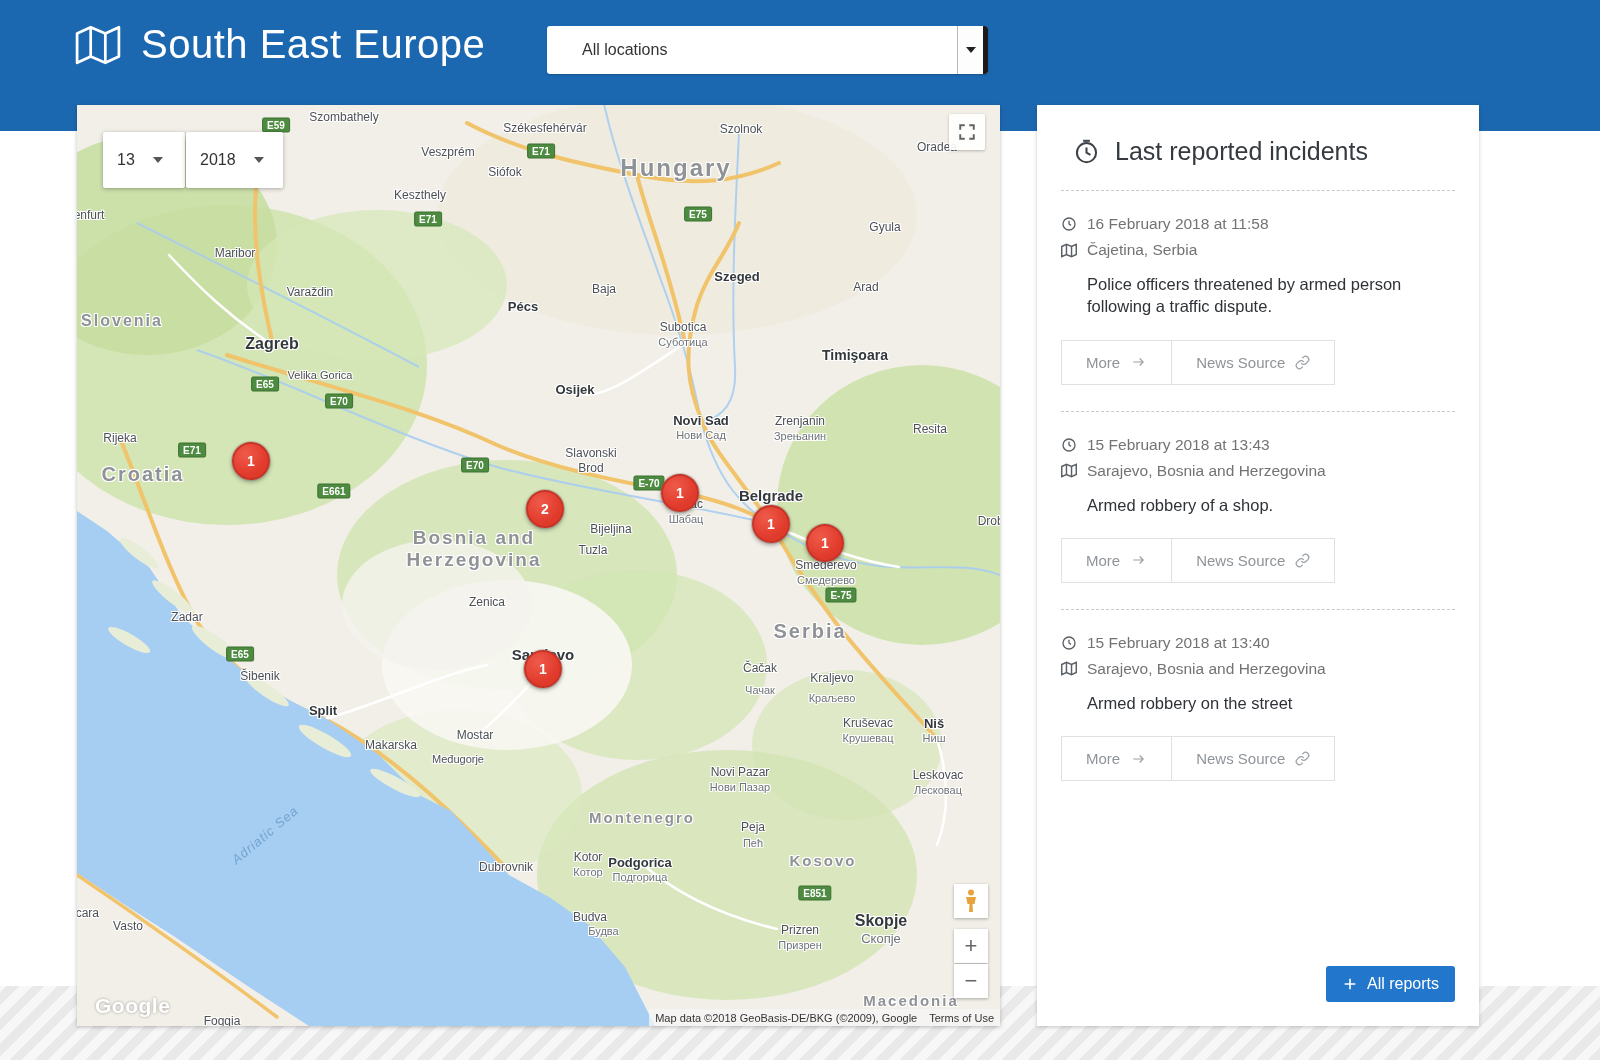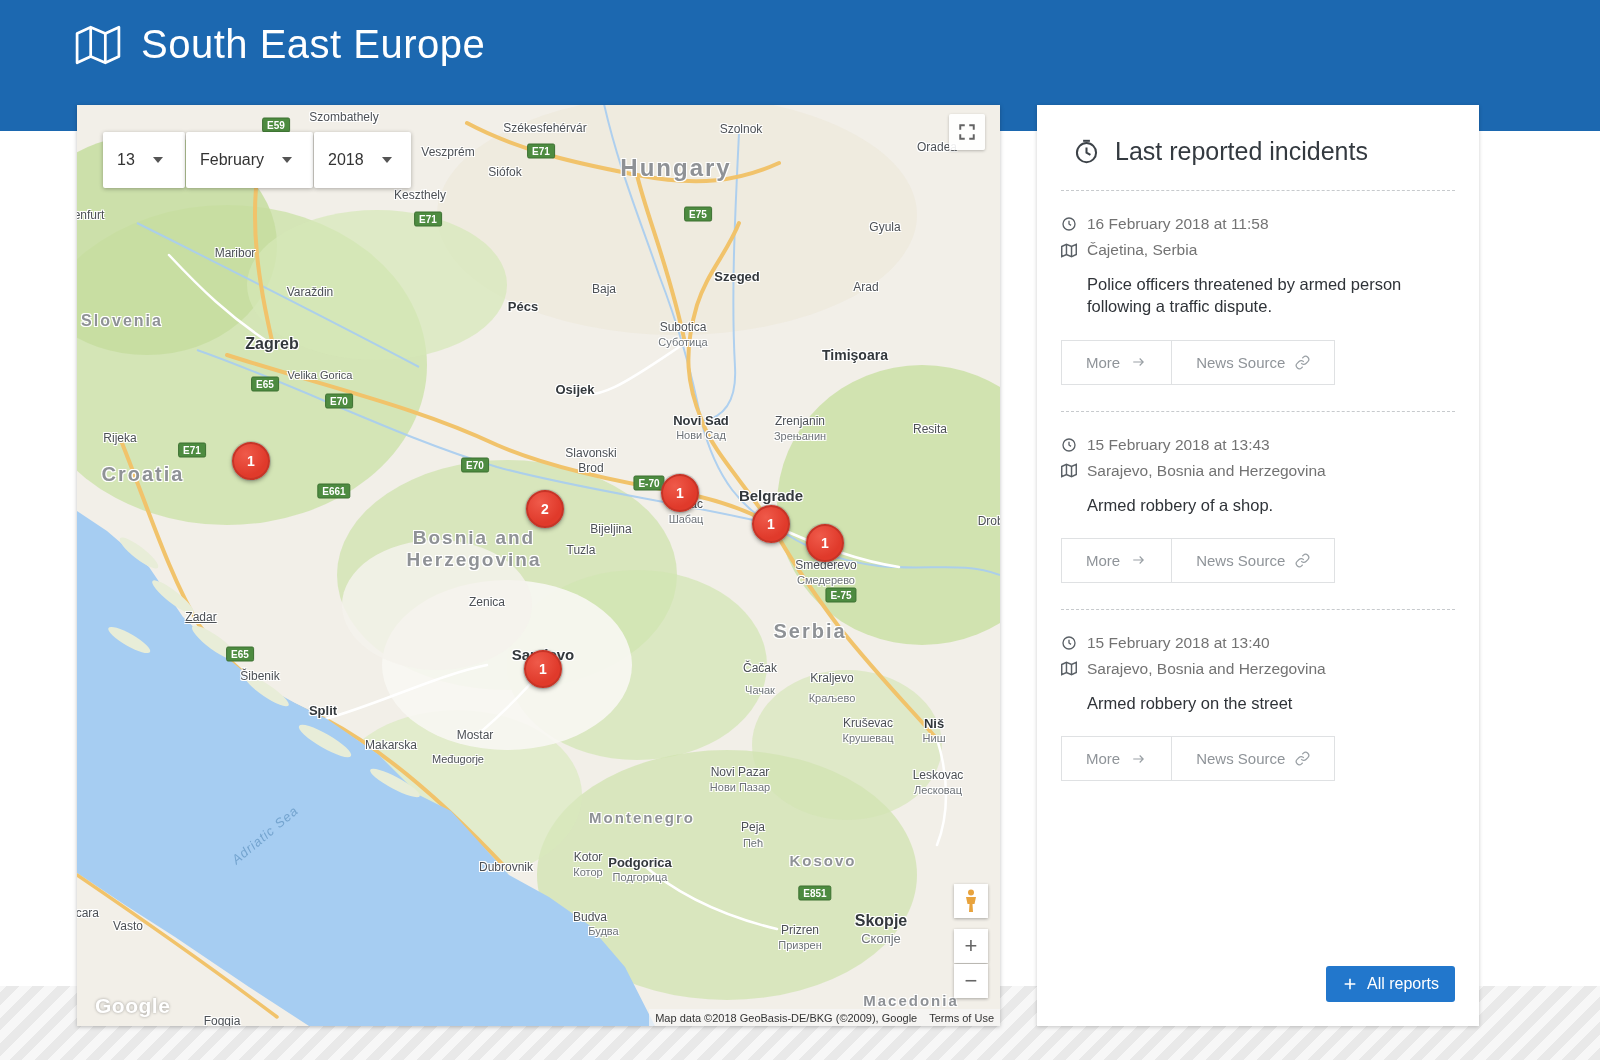--- a/index.html
+++ b/index.html
@@ -98,20 +98,25 @@
 
 <header class="app-header">
   <div class="brand">
     <span>
       <svg width="46" height="40" viewBox="0 0 44 38" fill="none" stroke="#fff" stroke-width="2.6" stroke-linejoin="round">
         <path d="M2 8 L15 2 L29 8 L42 2 L42 30 L29 36 L15 30 L2 36 Z"></path>
         <path d="M15 2 V30 M29 8 V36"></path>
       </svg>
     </span>
     <h1 class="app-title">South East Europe</h1>
+  </div>
+  <div class="loc-select">
+    <span class="loc-text">All locations</span>
+    <span class="sel-btn"></span>
+    <span class="sel-edge"></span>
   </div>
 </header>
 
 <div class="map-panel">
 
   <svg class="map-bg" viewBox="0 0 923 921" preserveAspectRatio="none">
     <rect width="923" height="921" fill="#f2efe8"></rect>
     <ellipse cx="600" cy="110" rx="240" ry="120" fill="#ede8d8" opacity=".6"></ellipse>
     <ellipse cx="150" cy="260" rx="200" ry="160" fill="#cfe3ad" opacity=".85"></ellipse>
     <ellipse cx="70" cy="140" rx="130" ry="110" fill="#c6dd9f" opacity=".85"></ellipse>
@@ -207,25 +212,25 @@
       <span class="map-label sub" style="left: 723px; top: 331px;">Зрењанин</span>
       <span class="map-label town" style="left: 853px; top: 324px;">Resita</span>
       <span class="map-label town" style="left: 43px; top: 333px;">Rijeka</span>
       <span class="map-label town" style="left: 514px; top: 348px;">Slavonski</span>
       <span class="map-label town" style="left: 514px; top: 363px;">Brod</span>
       <span class="map-label city" style="left: 694px; top: 390px; font-size: 15px;">Belgrade</span>
       <span class="map-label town" style="left: 609px; top: 399px;">Šabac</span>
       <span class="map-label sub" style="left: 609px; top: 414px;">Шабац</span>
       <span class="map-label town" style="left: 922px; top: 416px;">Drobeta</span>
       <span class="map-label town" style="left: 534px; top: 424px;">Bijeljina</span>
-      <span class="map-label town" style="left: 504px; top: 445px;">Tuzla</span>
+      <span class="map-label town" style="left: 516px; top: 445px;">Tuzla</span>
       <span class="map-label town" style="left: 749px; top: 460px;">Smederevo</span>
       <span class="map-label sub" style="left: 749px; top: 475px;">Смедерево</span>
       <span class="map-label town" style="left: 410px; top: 497px;">Zenica</span>
-      <span class="map-label town" style="left: 124px; top: 512px; text-decoration: underline;">Zadar</span>
+      <span class="map-label town" style="left: 110px; top: 512px;">Zadar</span>
       <span class="map-label city" style="left: 466px; top: 549px; font-size: 15px;">Sarajevo</span>
       <span class="map-label town" style="left: 683px; top: 563px;">Čačak</span>
       <span class="map-label sub" style="left: 683px; top: 585px;">Чачак</span>
       <span class="map-label town" style="left: 183px; top: 571px;">Šibenik</span>
       <span class="map-label town" style="left: 755px; top: 573px;">Kraljevo</span>
       <span class="map-label sub" style="left: 755px; top: 593px;">Краљево</span>
       <span class="map-label city" style="left: 246px; top: 605px; font-size: 13px;">Split</span>
       <span class="map-label town" style="left: 791px; top: 618px;">Kruševac</span>
       <span class="map-label sub" style="left: 791px; top: 633px;">Крушевац</span>
       <span class="map-label city" style="left: 857px; top: 618px; font-size: 13px;">Niš</span>
@@ -289,24 +294,20 @@
       <div class="cluster" style="left: 466px; top: 564px;">
         <span>1</span>
       </div>
     </div>
 
   <div class="date-controls">
     <div class="date-box day">
       <span>13</span>
       <span class="caret"></span>
     </div>
-    <div class="date-box month">
-      <span>February</span>
-      <span class="caret"></span>
-    </div>
     <div class="date-box year">
       <span>2018</span>
       <span class="caret"></span>
     </div>
   </div>
 
   <button class="fullscreen-btn">
     <svg width="18" height="18" viewBox="0 0 24 24" fill="none" stroke="#636363" stroke-width="2.6">
       <path d="M3 9 V3 H9 M15 3 H21 V9 M21 15 V21 H15 M9 21 H3 V15"></path>
     </svg>

